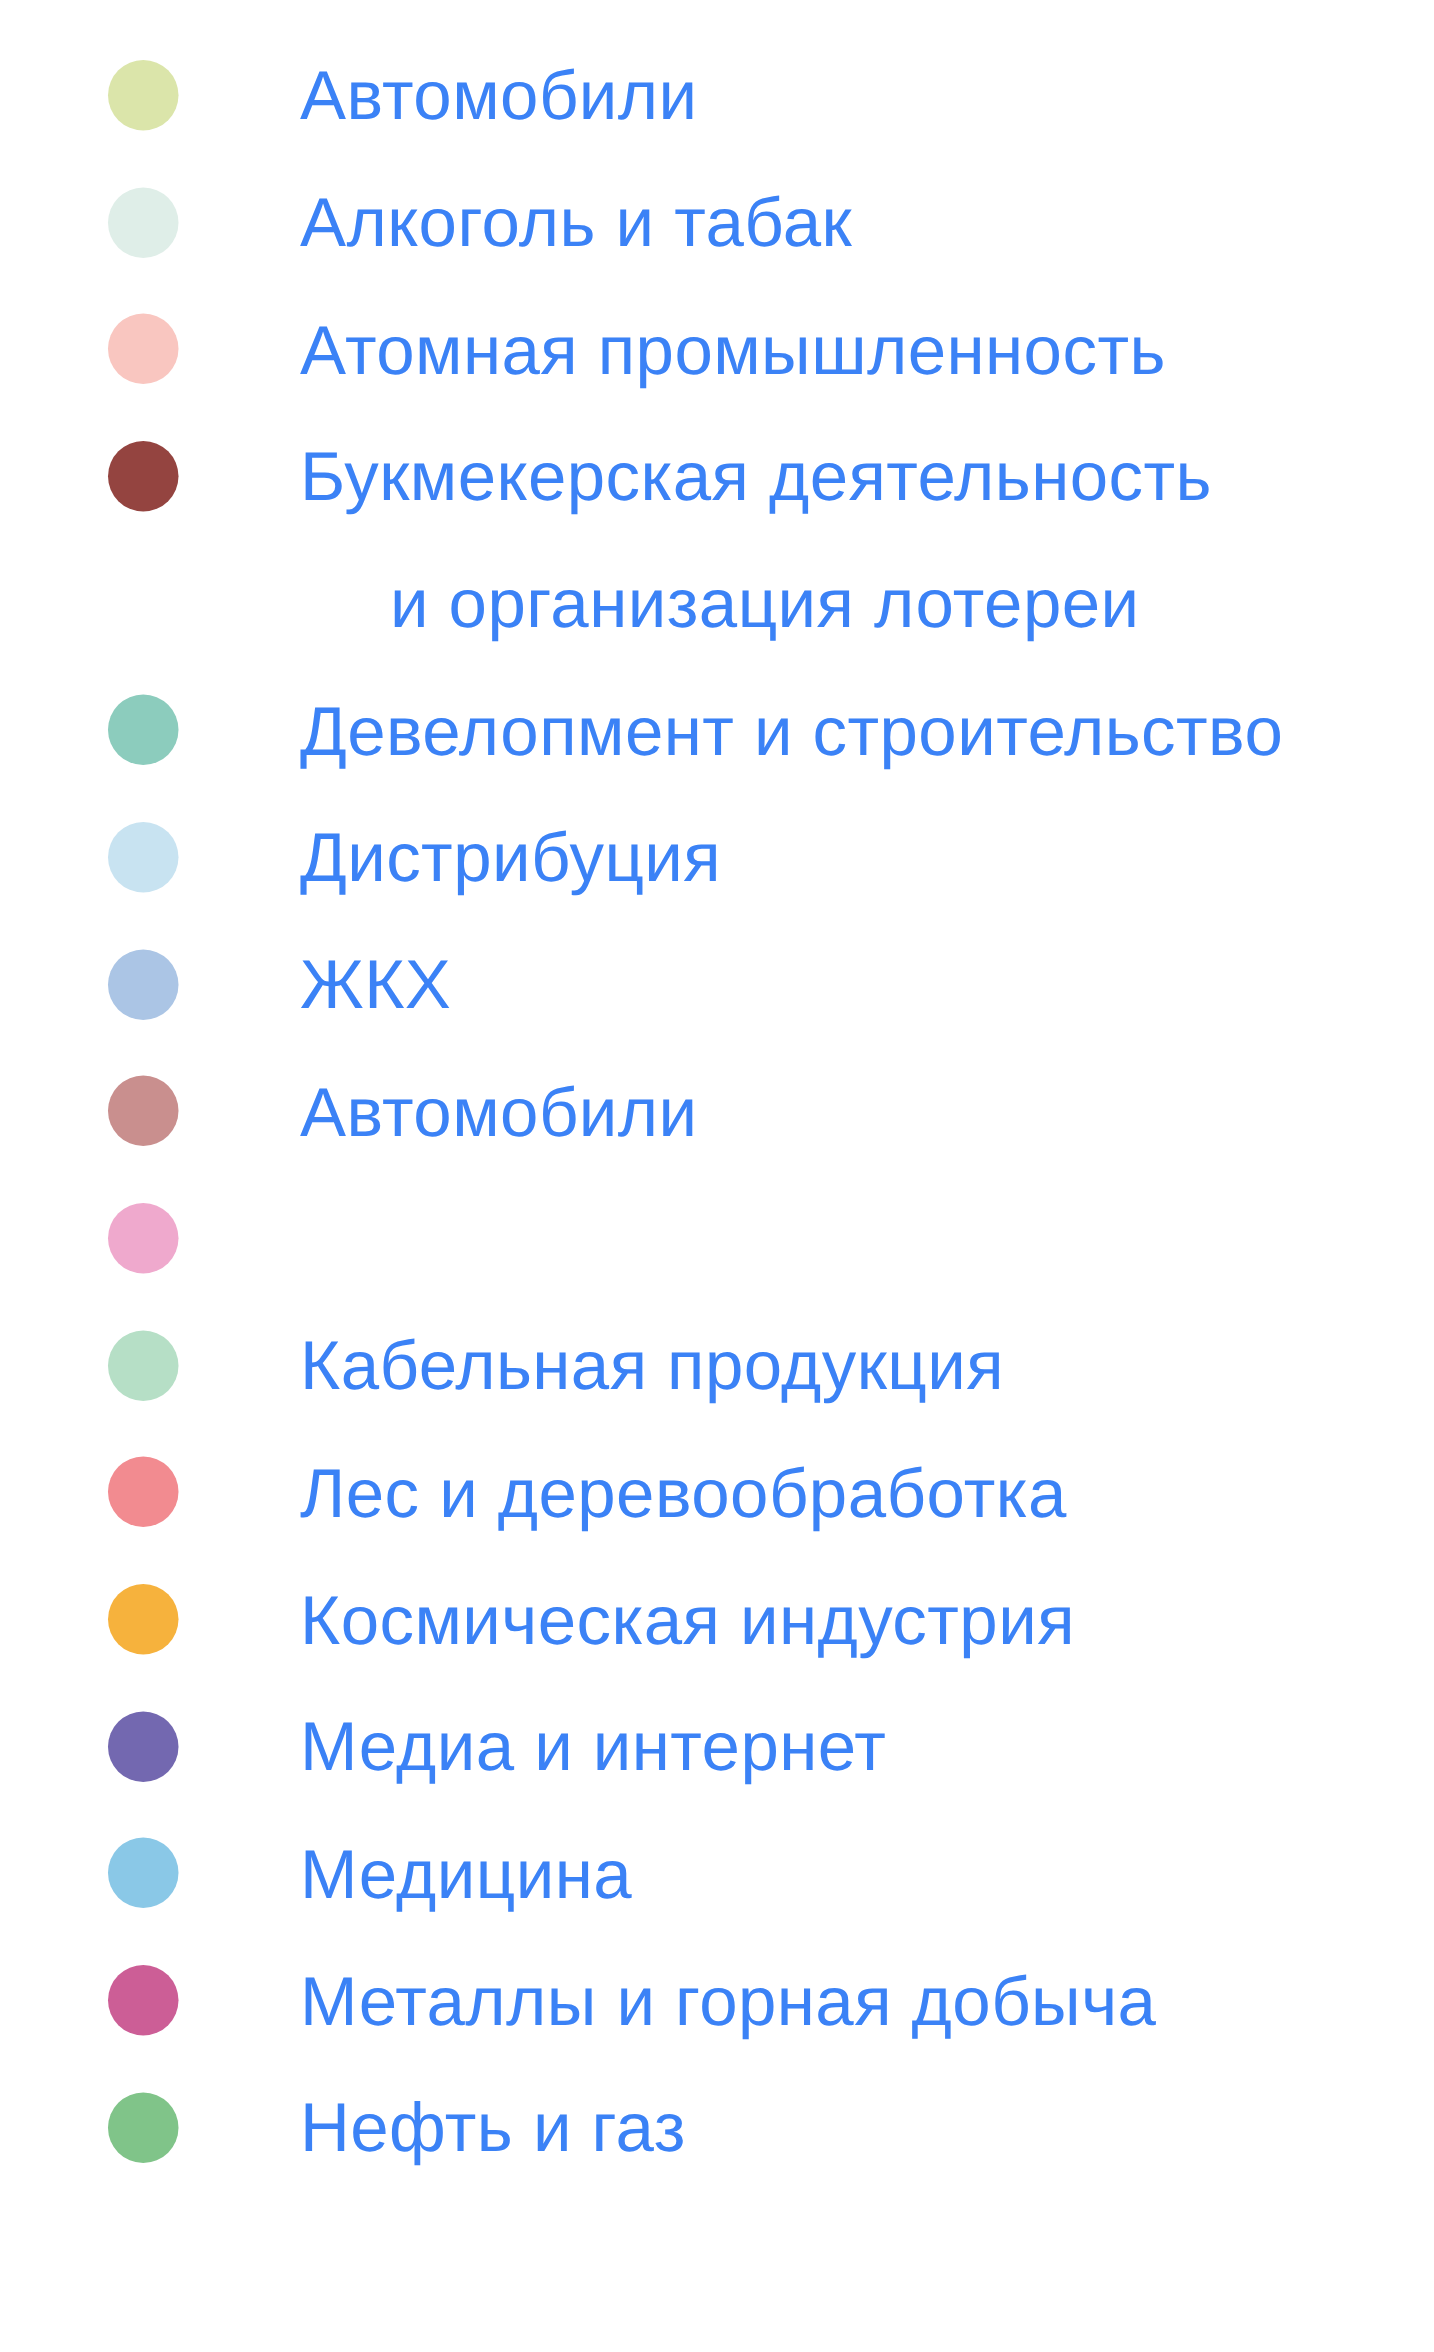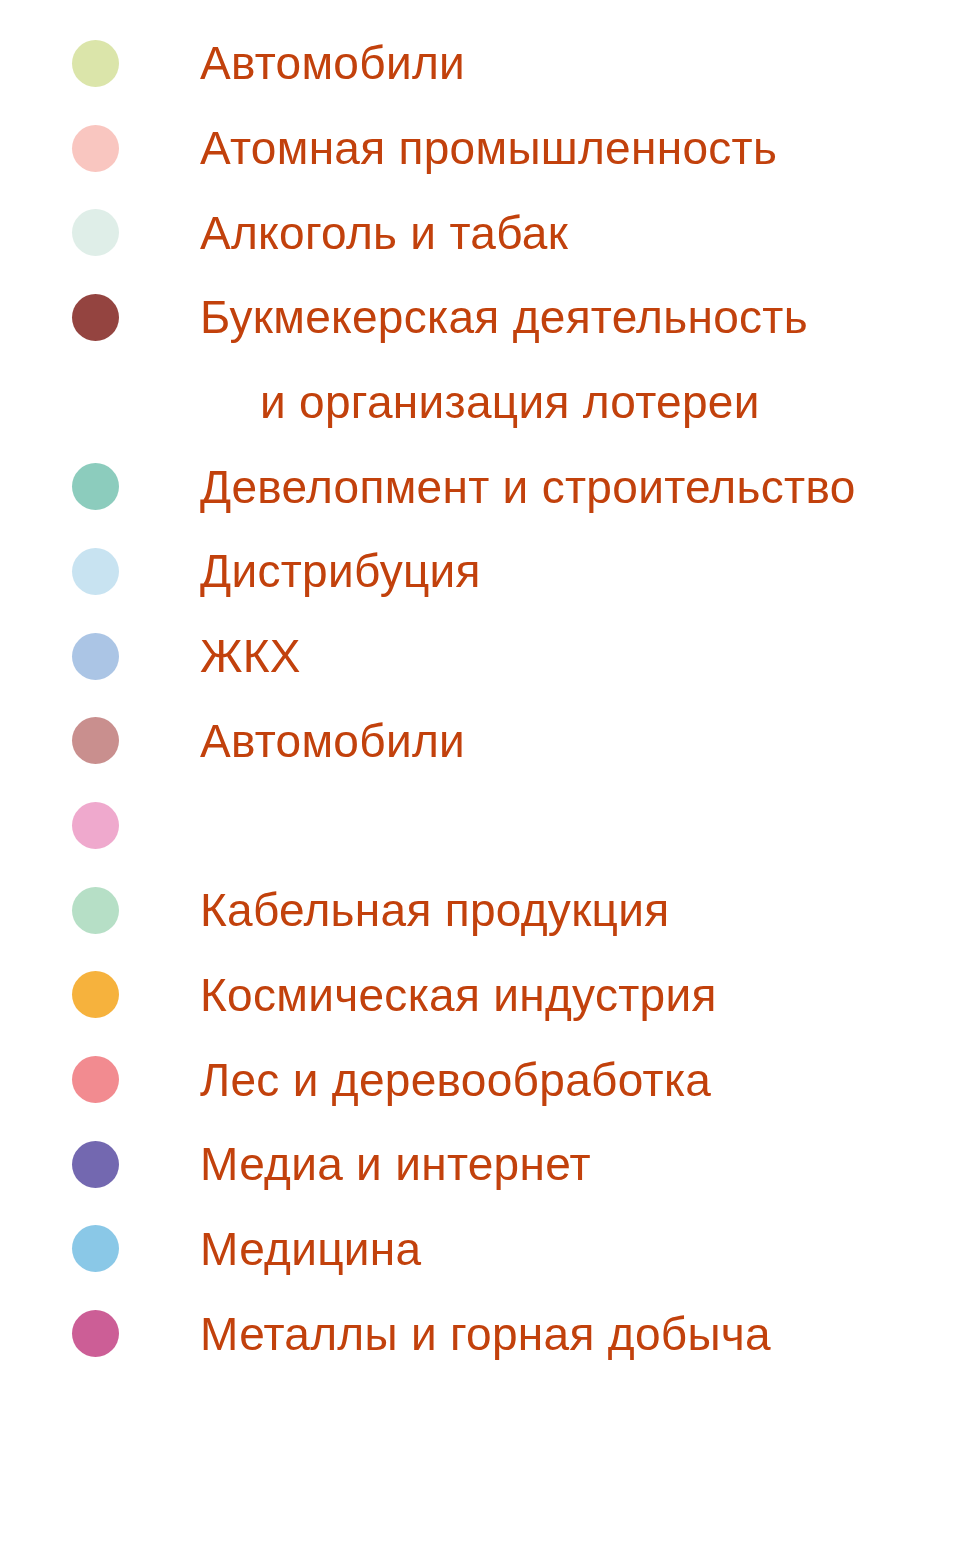--- a/index.html
+++ b/index.html
@@ -26,44 +26,44 @@
     width: 47px;
     height: 47px;
     border-radius: 50%;
     margin-left: 72px;
   }
   .label {
     margin-left: 81px;
     font-size: 46px;
     line-height: 1;
     letter-spacing: 0.3px;
-    color: #c2410c;
+    color: #3b82f6;
     white-space: nowrap;
   }
   .label.continuation {
     margin-left: 260px;
   }
 </style>
 </head>
 <body>
 
 <div class="legend" id="legend-root">
   <div class="legend-row">
     <span class="dot" style="background: rgb(219, 229, 170);"></span>
     <span class="label">Автомобили</span>
   </div>
 
   <div class="legend-row">
-    <span class="dot" style="background: rgb(249, 198, 192);"></span>
-    <span class="label">Атомная промышленность</span>
+    <span class="dot" style="background: rgb(223, 238, 232);"></span>
+    <span class="label">Алкоголь и табак</span>
   </div>
 
   <div class="legend-row">
-    <span class="dot" style="background: rgb(223, 238, 232);"></span>
-    <span class="label">Алкоголь и табак</span>
+    <span class="dot" style="background: rgb(249, 198, 192);"></span>
+    <span class="label">Атомная промышленность</span>
   </div>
 
   <div class="legend-row">
     <span class="dot" style="background: rgb(148, 68, 64);"></span>
     <span class="label">Букмекерская деятельность</span>
   </div>
 
   <div class="legend-row">
     <span class="label continuation">и организация лотереи</span>
   </div>
@@ -92,37 +92,41 @@
     <span class="dot" style="background: rgb(239, 169, 205);"></span>
   </div>
 
   <div class="legend-row">
     <span class="dot" style="background: rgb(182, 223, 198);"></span>
     <span class="label">Кабельная продукция</span>
   </div>
 
 
   <div class="legend-row">
-    <span class="dot" style="background: rgb(246, 178, 61);"></span>
-    <span class="label">Космическая индустрия</span>
+    <span class="dot" style="background: rgb(242, 139, 144);"></span>
+    <span class="label">Лес и деревообработка</span>
   </div>
 
   <div class="legend-row">
-    <span class="dot" style="background: rgb(242, 139, 144);"></span>
-    <span class="label">Лес и деревообработка</span>
+    <span class="dot" style="background: rgb(246, 178, 61);"></span>
+    <span class="label">Космическая индустрия</span>
   </div>
 
   <div class="legend-row">
     <span class="dot" style="background: rgb(115, 104, 176);"></span>
     <span class="label">Медиа и интернет</span>
   </div>
 
   <div class="legend-row">
     <span class="dot" style="background: rgb(138, 200, 231);"></span>
     <span class="label">Медицина</span>
   </div>
 
   <div class="legend-row">
     <span class="dot" style="background: rgb(204, 94, 150);"></span>
     <span class="label">Металлы и горная добыча</span>
   </div>
 
+  <div class="legend-row">
+    <span class="dot" style="background: rgb(128, 196, 137);"></span>
+    <span class="label">Нефть и газ</span>
+  </div>
 </div>
 
 </body></html>

